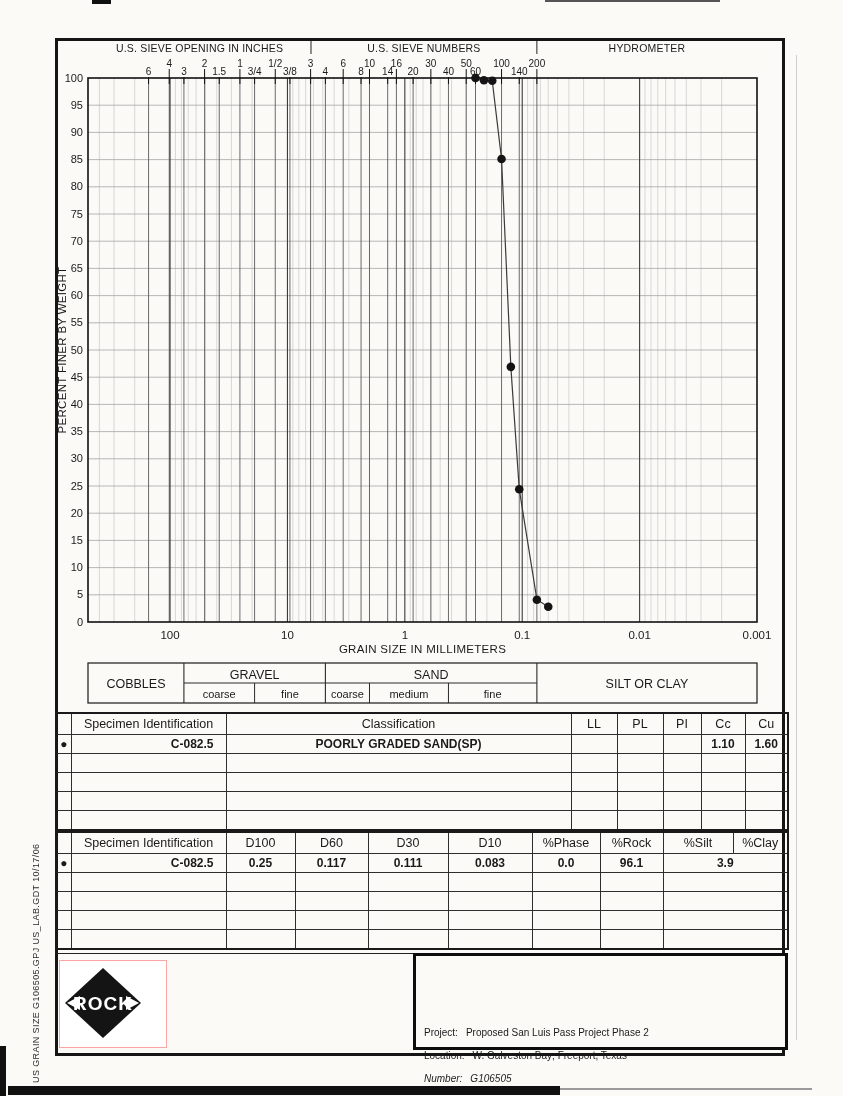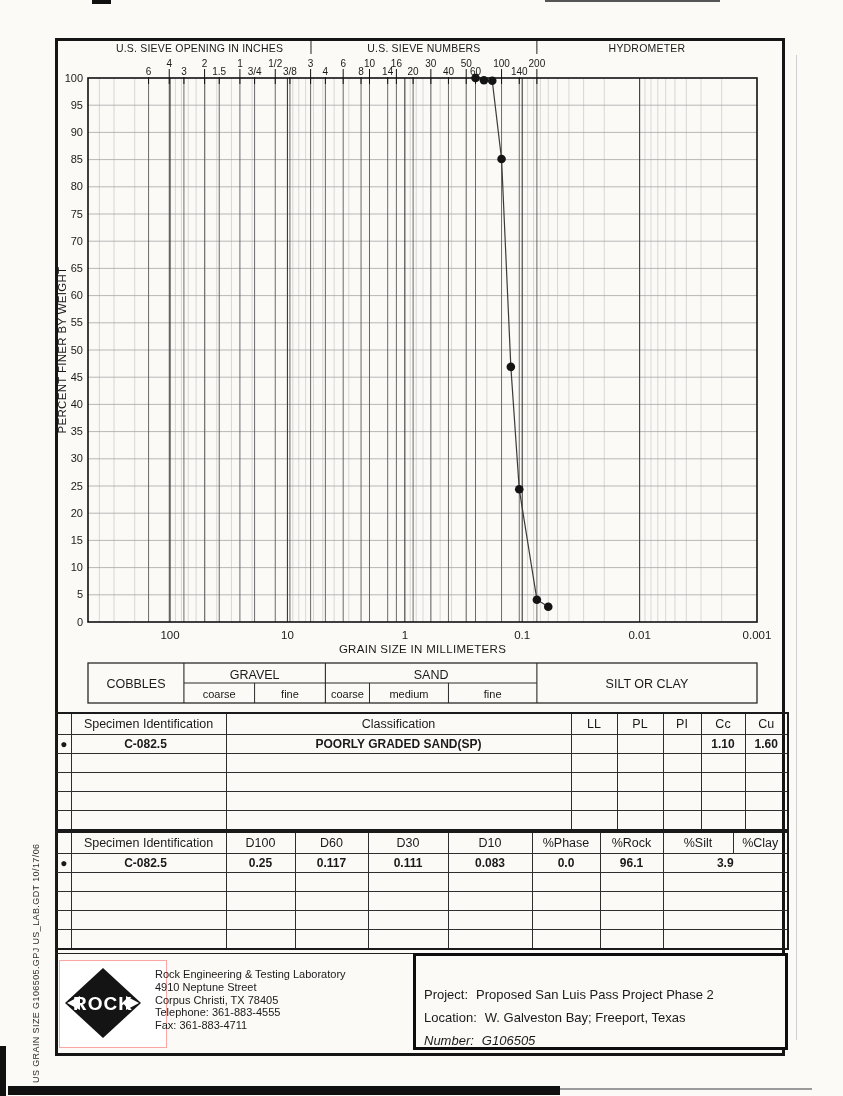--- a/index.html
+++ b/index.html
@@ -12,29 +12,29 @@
   #chart-svg{left:0;top:0;}
   
   table.rpt{position:absolute;border-collapse:collapse;table-layout:fixed;width:732px;
             font-size:12px;background:transparent;}
   table.rpt{border:2px solid #1a1a1a;padding-left:8px;}
   table.rpt th,table.rpt td{border:1px solid #2e2e2e;padding:0;text-align:center;
             overflow:hidden;white-space:nowrap;}
   table.rpt th{font-weight:normal;font-size:12.5px;height:20px;}
   table.rpt td{height:18px;font-weight:bold;font-size:12px;}
   td.bullet{font-size:9px;font-weight:normal;}
-  td.spec-cell div{display:flex;justify-content:center;padding:0 12px 0 6px;}
+  td.spec-cell div{display:flex;justify-content:flex-end;padding:0 12px 0 6px;}
   
   #footer{left:55px;top:953px;width:732px;height:104px;border-top:1px solid #222;box-sizing:border-box;}
   #logo-box{left:4px;top:6px;width:108px;height:88px;border:1px solid #fca5a5;background:#fff;box-sizing:border-box;}
   #company-block{left:100px;top:14px;font-size:11px;line-height:12.8px;}
   #title-box{left:358px;top:-1px;width:375px;height:97px;border:3px solid #0d0d0d;box-sizing:border-box;background:#fbfaf7;}
   #report-title{height:25px;line-height:25px;text-align:center;font-weight:bold;font-size:16.5px;
                 letter-spacing:.4px;border-bottom:2px solid #111;}
-  .info-line{position:absolute;left:8px;font-size:13px;}
+  .info-line{position:absolute;left:8px;font-size:10px;margin-top:40px;}
   .info-line .val{margin-left:8px;}
   
   #sidebar-vertical-text{left:31px;top:1083px;transform:rotate(-90deg);transform-origin:0 0;
       font-size:9px;letter-spacing:.4px;color:#2b2b2b;white-space:nowrap;}
   
   .artifact{background:#101010;}
 </style>
 </head>
 <body>
 
@@ -421,27 +421,20 @@
 
   <div class="abs" id="footer">
     <div class="abs" id="logo-box">
       <svg width="86" height="84" viewBox="0 0 86 84">
         <polygon points="43,7 81,42 43,77 5,42" fill="#141414"></polygon>
         <polygon points="7,42 20,35 20,49" fill="#ffffff"></polygon>
         <polygon points="79,42 66,35 66,49" fill="#ffffff"></polygon>
         <text id="logo-text-el" x="43" y="49" text-anchor="middle" fill="#ffffff" font-family="Liberation Sans, sans-serif" font-size="19" font-weight="bold" letter-spacing="1">ROCK</text>
       </svg>
     </div>
-    <div class="abs" id="company-block">
-      <div>Rock Engineering &amp; Testing Laboratory</div>
-      <div>4910 Neptune Street</div>
-      <div>Corpus Christi, TX 78405</div>
-      <div>Telephone:  361-883-4555</div>
-      <div>Fax:  361-883-4711</div>
-    </div>
     <div class="abs" id="title-box">
       <div class="info-line" style="top:31px;">
         <span>Project:</span><span class="val">Proposed San Luis Pass Project Phase 2</span>
       </div>
       <div class="info-line" style="top:54px;">
         <span>Location:</span><span class="val">W. Galveston Bay; Freeport, Texas</span>
       </div>
       <div class="info-line" style="top:77px;font-style:italic;">
         <span>Number:</span><span class="val">G106505</span>
       </div>

